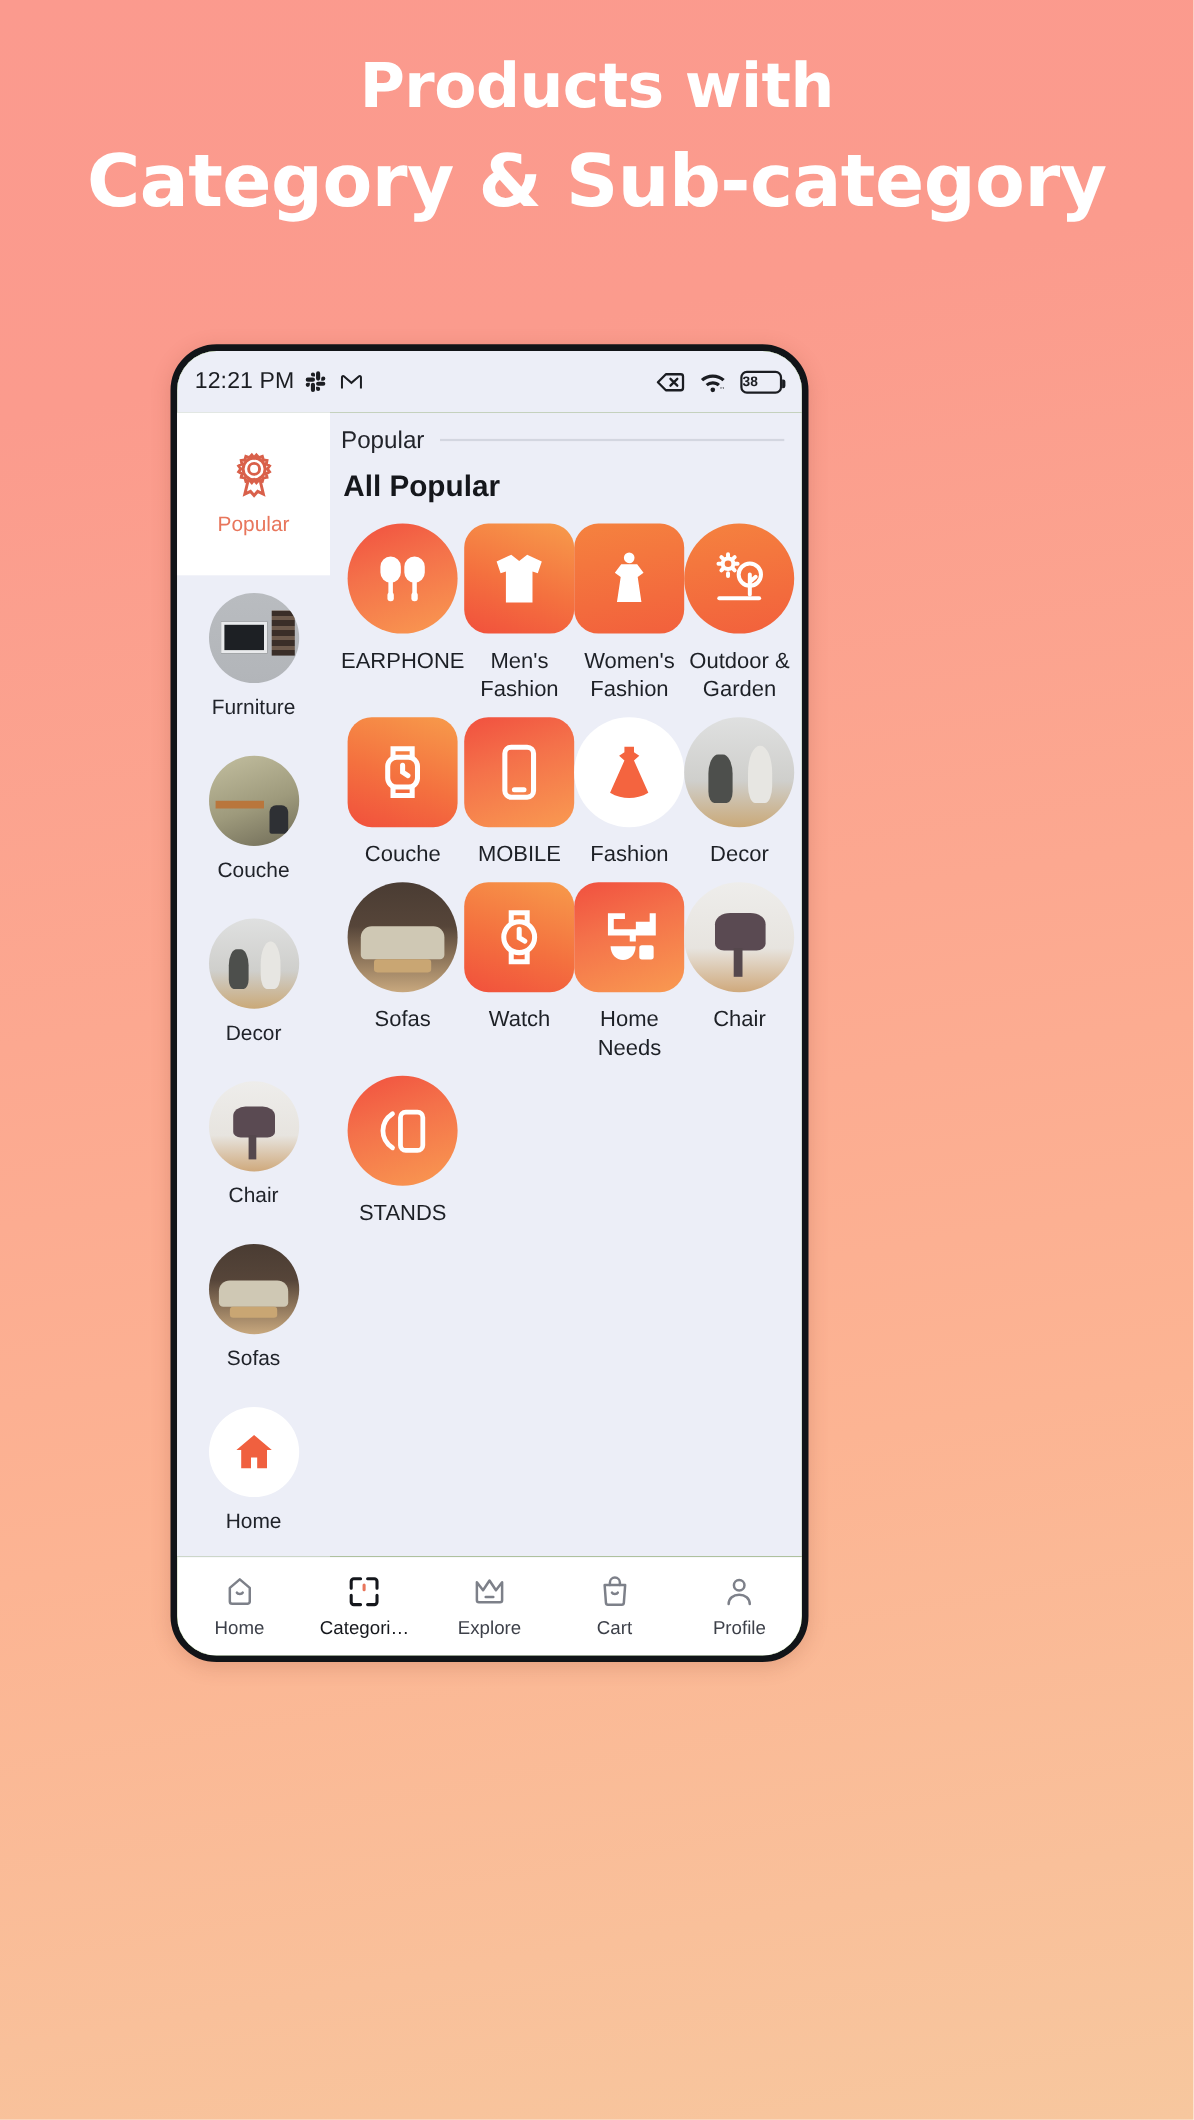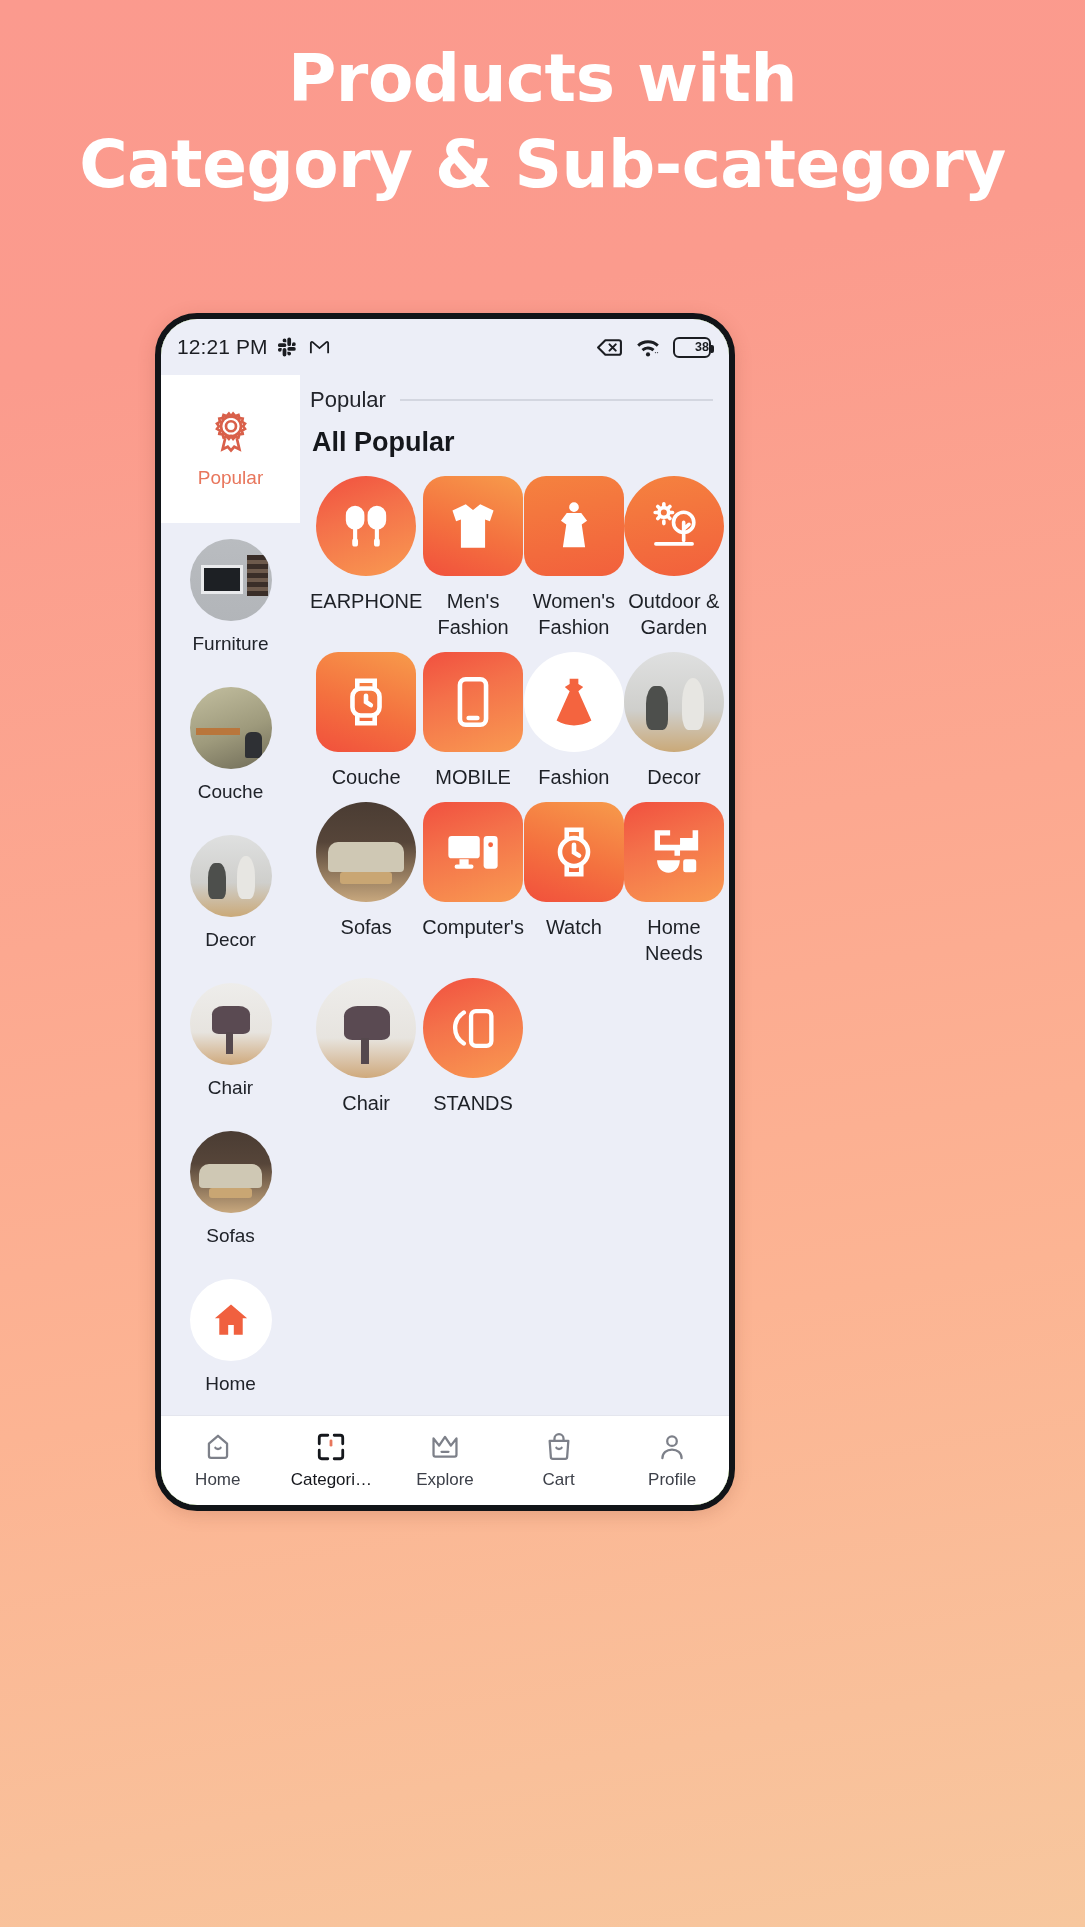--- a/index.html
+++ b/index.html
@@ -16,21 +16,21 @@
   
   .hero {
     position: absolute;
     top: 36px; left: 0; right: 0;
     text-align: center;
     color: #ffffff;
     font-family: "DejaVu Sans", sans-serif;
     font-weight: bold;
     letter-spacing: -0.5px;
   }
-  .hero-line { font-size: 66px; line-height: 86px; white-space: nowrap; }
+  .hero-line { font-size: 56px; line-height: 86px; white-space: nowrap; }
   .hero-line.l2 { font-size: 66px; }
 
   
   .phone {
     position: absolute;
     left: 155px; top: 313px;
     width: 580px; height: 1198px;
     border: 6px solid #111418;
     border-radius: 42px;
     background: #eceef7;
@@ -50,21 +50,21 @@
   }
   .sb-left { display: flex; align-items: center; gap: 9px; }
   .sb-time { font-size: 21px; font-weight: 500; letter-spacing: .1px; }
   .sb-right { margin-left: auto; display: flex; align-items: center; gap: 12px; }
   .sb-icon { display: flex; align-items: center; }
   .battery {
     position: relative;
     width: 38px; height: 21px;
     border: 2.2px solid #1b1d22;
     border-radius: 6px;
-    display: flex; align-items: center; justify-content: flex-end;
+    display: flex; align-items: center; justify-content: flex-start;
     font-size: 12.5px; font-weight: 700; color: #1b1d22;
   }
   .battery::after {
     content: ""; position: absolute; right: -5px; top: 6px;
     width: 3px; height: 8px; background: #1b1d22; border-radius: 0 2px 2px 0;
   }
 
   
   .app-body {
     position: absolute; top: 56px; left: 0; right: 0; bottom: 90px;
@@ -371,32 +371,20 @@
         <div class="cell">
           <span class="cell-art circle ph-decor"></span>
           <span class="cell-label">Decor</span>
         </div>
 
         <div class="cell">
           <span class="cell-art circle ph-sofas"></span>
           <span class="cell-label">Sofas</span>
         </div>
 
-        <div class="cell">
-          <span class="cell-art rounded g-warm">
-            <svg viewBox="0 0 24 24" fill="#fff">
-              <rect x="1.8" y="5.4" width="13" height="9.2" rx="1.4"></rect>
-              <rect x="6.4" y="15" width="3.8" height="2.4"></rect>
-              <rect x="4.4" y="17.2" width="7.8" height="1.7" rx=".8"></rect>
-              <rect x="16.4" y="5.4" width="5.8" height="13.5" rx="1.4"></rect>
-              <circle cx="19.3" cy="9" r="1" fill="#f4643f"></circle>
-            </svg>
-          </span>
-          <span class="cell-label">Computer's</span>
-        </div>
 
         <div class="cell">
           <span class="cell-art rounded g-warm2">
             <svg viewBox="0 0 24 24" fill="none" stroke="#fff" stroke-width="1.9" stroke-linecap="round">
               <circle cx="12" cy="12" r="5.8"></circle>
               <path d="M9 6.4V2.8h6v3.6M9 17.6v3.6h6v-3.6"></path>
               <path d="M12 9v3.2l2.1 1.3"></path>
             </svg>
           </span>
           <span class="cell-label">Watch</span>

